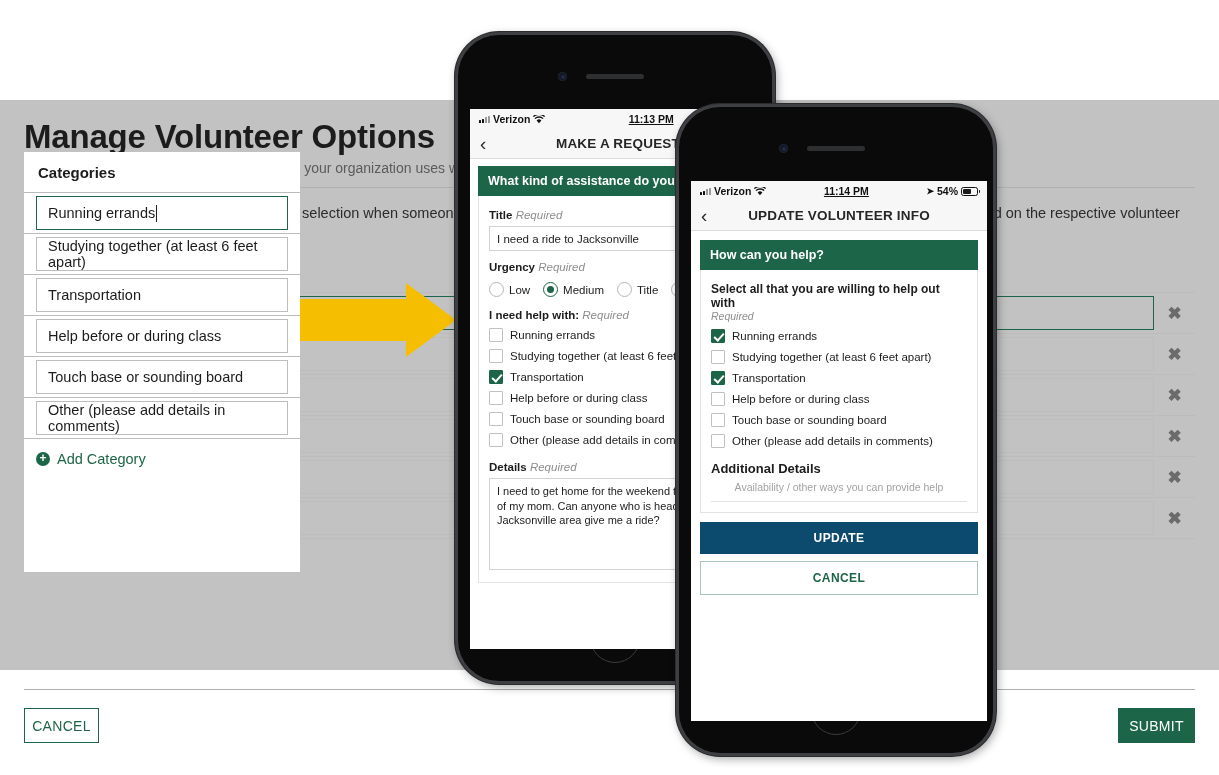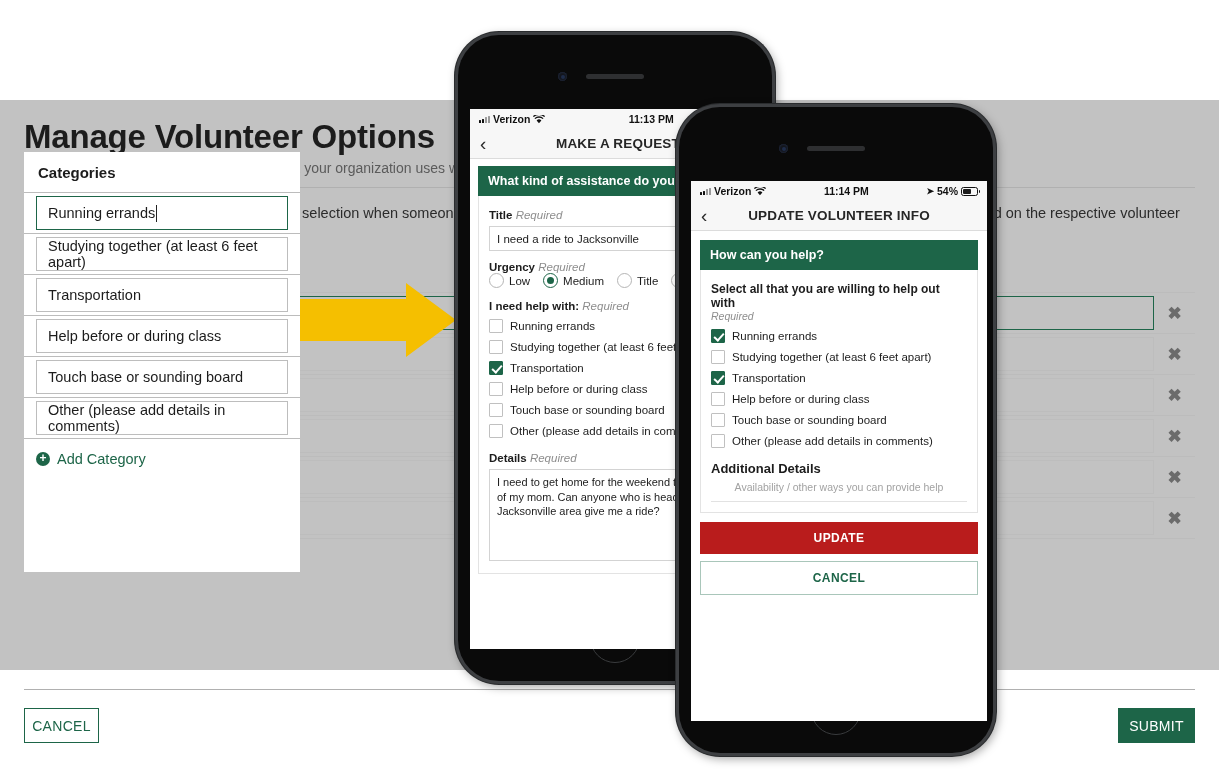--- a/index.html
+++ b/index.html
@@ -162,21 +162,21 @@
     background: #ffffff; overflow: hidden;
   }
 
   
   .statusbar {
     height: 20px; background: #f7f7f7;
     display: flex; align-items: center;
     padding: 0 9px; font-size: 10.5px; font-weight: 700; color: #111;
   }
   .sb-left { display: flex; align-items: center; gap: 3px; flex: 0 0 auto; }
-  .sb-center { flex: 1 1 auto; text-align: center; }
+  .sb-center { flex: 1 1 auto; text-align: center; text-decoration: underline; }
   .sb-right { display: flex; align-items: center; gap: 3px; flex: 0 0 auto; }
   .bars { display: flex; align-items: flex-end; gap: 1px; height: 8px; }
   .bars i { display:block; width:2px; background:#111; border-radius:.5px; }
   .bars i:nth-child(1){height:3px}.bars i:nth-child(2){height:4.5px}
   .bars i:nth-child(3){height:6px;background:#9a9a9a}.bars i:nth-child(4){height:7.5px;background:#9a9a9a}
   .batt {
     width: 17px; height: 9px; border: 1px solid #111; border-radius: 2.5px;
     position: relative; padding: 1px;
   }
   .batt::after{content:"";position:absolute;right:-3px;top:2.5px;width:1.5px;height:3px;background:#111;border-radius:0 1px 1px 0;}
@@ -202,40 +202,40 @@
     font-size: 12.5px; font-weight: 700; padding: 8px 10px;
   }
   .form-body { background: #fff; padding: 9px 10px 0 10px; }
   .fld-label { font-size: 11.5px; font-weight: 700; color: #1c1c1c; margin-top: 10px; }
   .fld-label .req { font-weight: 400; font-style: italic; color: #8d8d8d; }
   .txt-input {
     margin-top: 5px; border: 1px solid #d3d3d3; background: #fff;
     height: 25px; display: flex; align-items: center; padding: 0 7px;
     font-size: 11.5px; color: #1c1c1c;
   }
-  .radio-row { display: flex; align-items: center; gap: 5px; }
+  .radio-row { display: flex; align-items: center; gap: 5px; margin-top: 9px; }
   .radio { width: 15px; height: 15px; border-radius: 50%; border: 1.3px solid #b5b5b5; flex:0 0 auto; position: relative; }
   .radio.on { border-color: #1d6548; }
   .radio.on::after { content:""; position:absolute; left:3.2px; top:3.2px; width:7px;height:7px;border-radius:50%;background:#1d6548; }
   .radio-lbl { font-size: 11.5px; color: #1c1c1c; margin-right: 8px; }
   .cb-row { display: flex; align-items: center; gap: 7px; margin-top: 7px; }
   .cb { width: 14px; height: 14px; border: 1.3px solid #c0c0c0; background:#fff; flex:0 0 auto; position:relative; border-radius:1px;}
   .cb.on { background: #1d6548; border-color: #1d6548; }
   .cb.on::after {
     content:""; position:absolute; left:4px; top:1px; width:4px; height:8px;
     border:solid #fff; border-width: 0 2px 2px 0; transform: rotate(42deg);
   }
   .cb-lbl { font-size: 11.5px; color: #1c1c1c; white-space: nowrap; }
   .textarea {
     margin-top: 5px; border: 1px solid #d3d3d3; background: #fff;
     padding: 5px 7px; font-size: 11px; color: #1c1c1c; line-height: 1.32;
   }
   .helper { font-size: 10.5px; color: #a2a2a2; margin-top: 5px; text-align: center; }
   .btn-update {
-    background: #b91c1c; color: #fff; text-align: center;
+    background: #0c4a6e; color: #fff; text-align: center;
     font-size: 12px; font-weight: 700; padding: 9px 0; letter-spacing:.4px;
   }
   .btn-cancel-phone {
     border: 1px solid #a9c6ba; color: #1d6548; text-align: center;
     font-size: 12px; font-weight: 700; padding: 9px 0; letter-spacing:.4px; background:#fff;
   }
   .divider-line { height:1px; background:#e2e2e2; margin: 8px 0 0 0; }
 </style>
 </head>
 <body>

